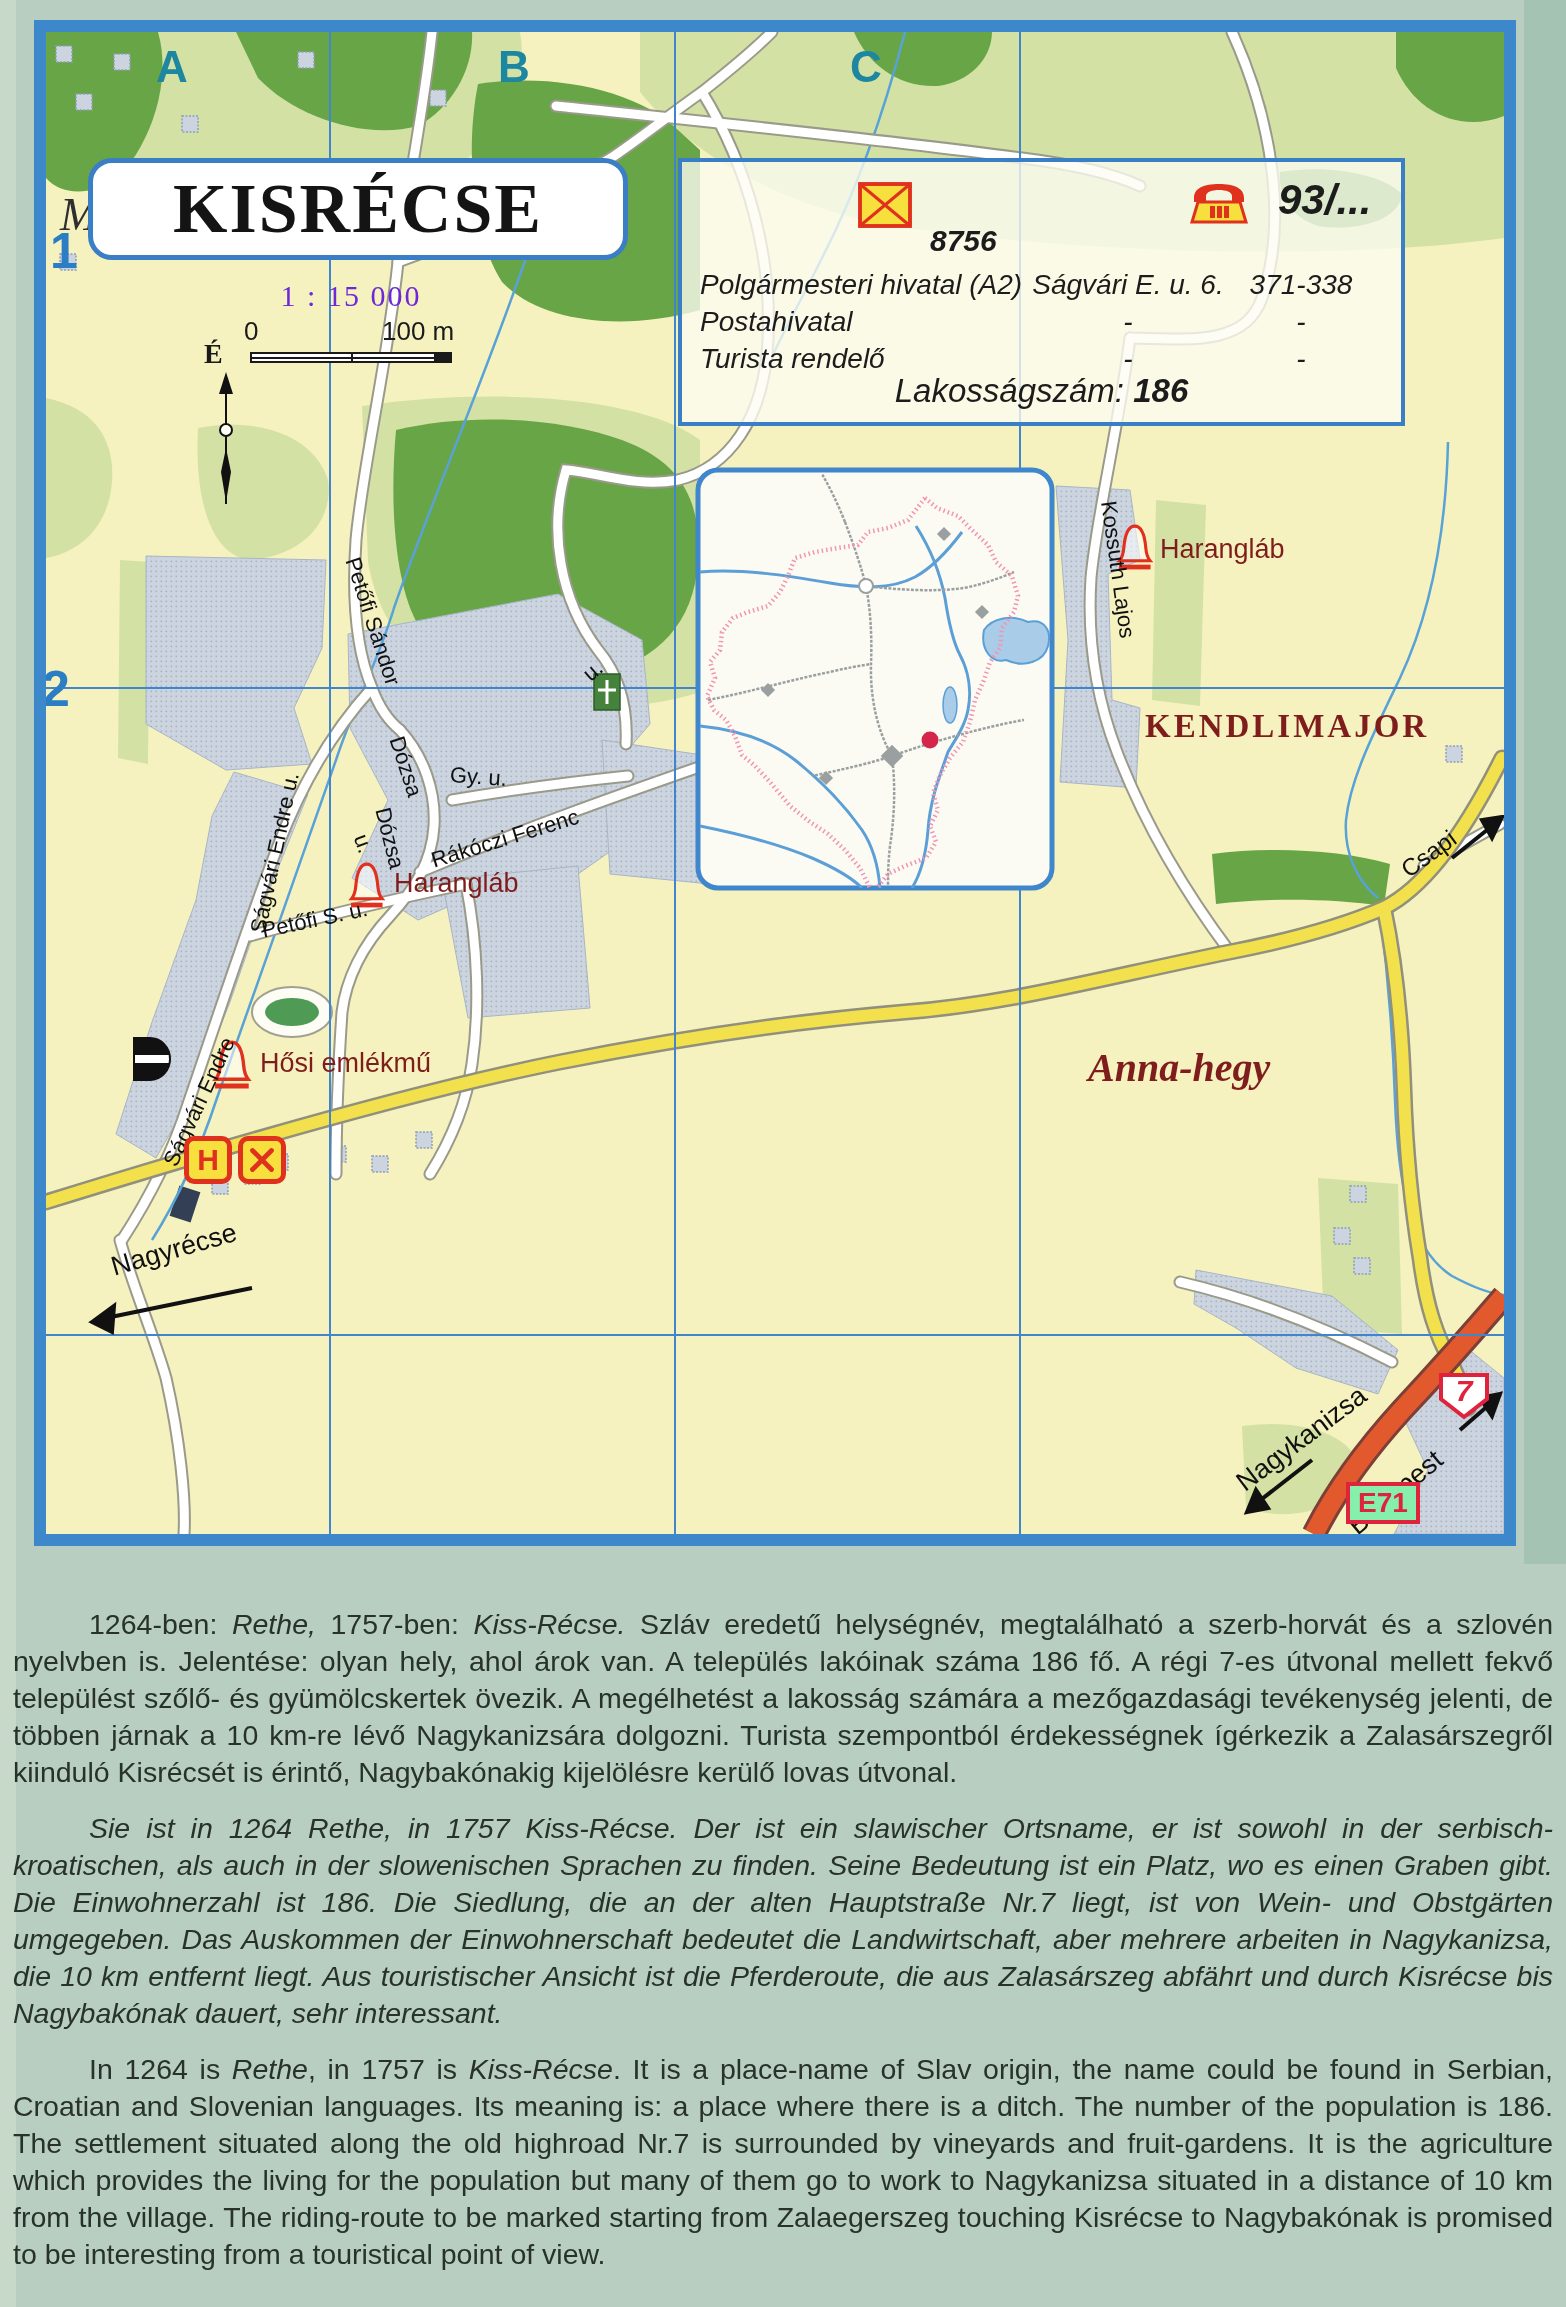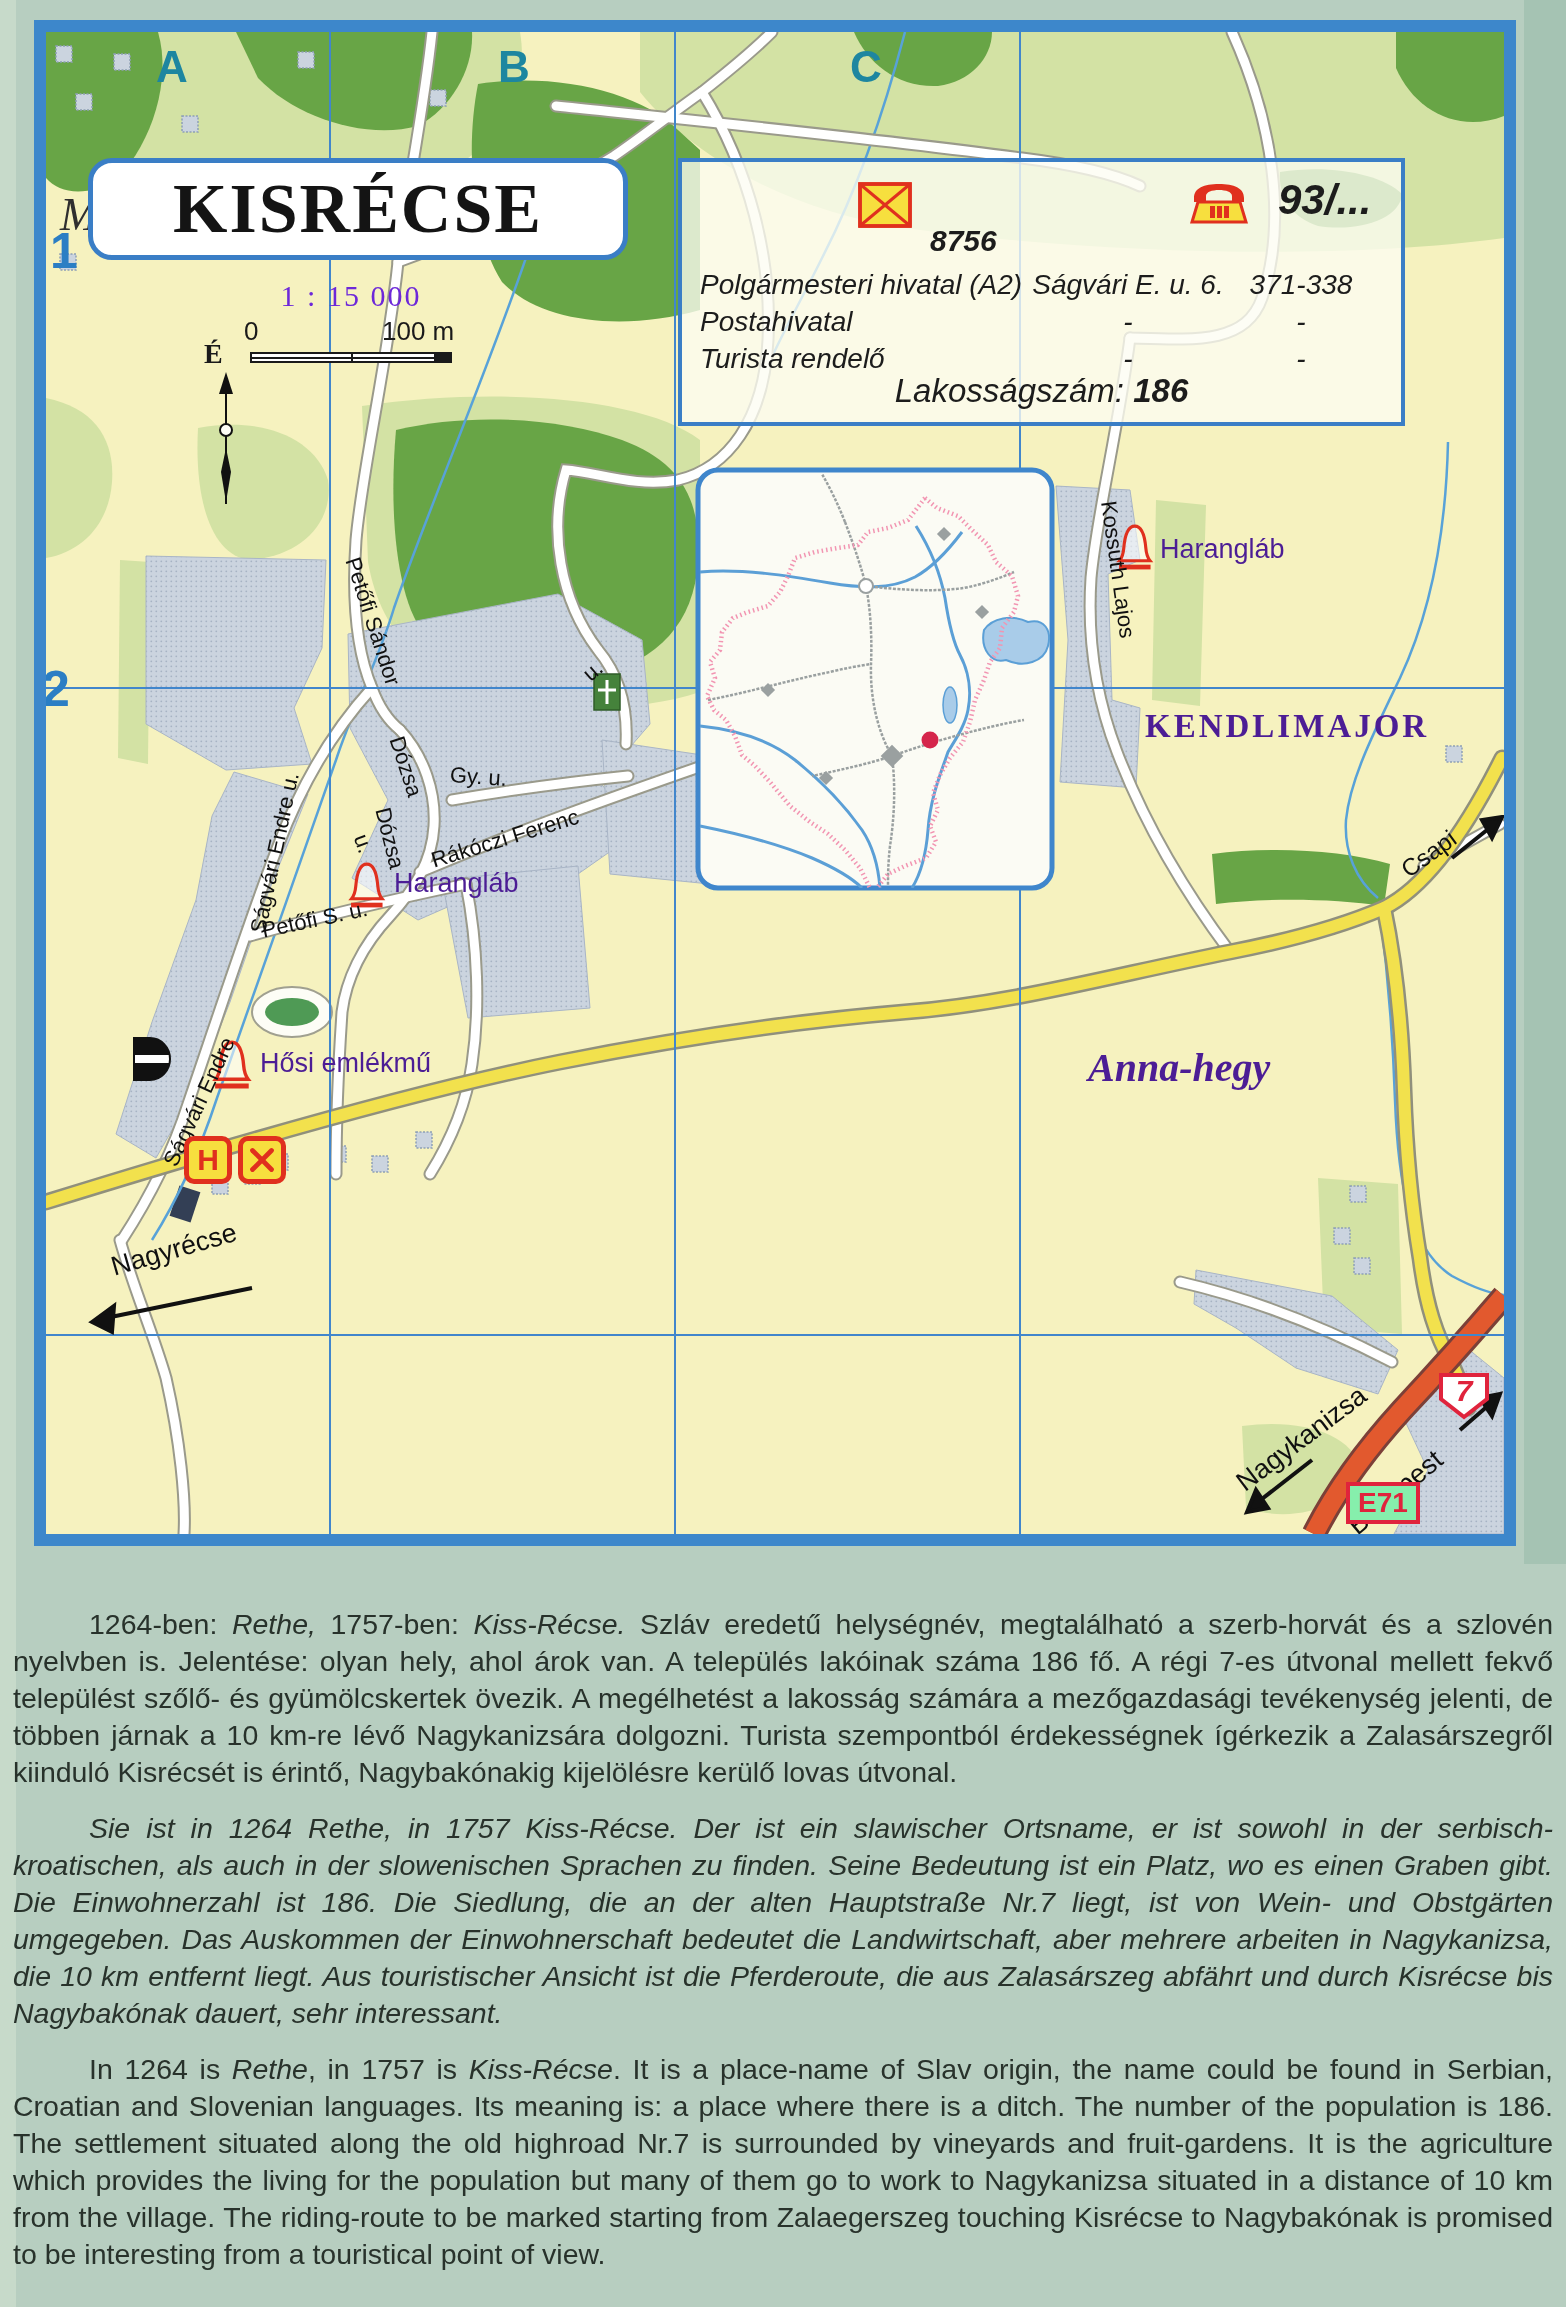--- a/index.html
+++ b/index.html
@@ -38,21 +38,21 @@
   .ib-postal{position:absolute;left:248px;top:14px;font-size:30px;font-weight:bold;margin-top:48px;}
   .ib-phoneicon{position:absolute;left:504px;top:18px;}
   .ib-phone{position:absolute;left:596px;top:14px;font-size:42px;font-weight:bold;}
   .irows{position:absolute;left:18px;top:104px;width:684px;}
   .irow{display:flex;height:37px;font-size:28px;align-items:center;}
   .iname{width:330px;}
   .iaddr{width:196px;text-align:center;}
   .iphone{width:150px;text-align:center;}
   .ipop{position:absolute;left:0;right:0;top:210px;text-align:center;font-size:33px;}
   .ipop b{font-weight:bold;}
-  .map-label{position:absolute;z-index:3;font-size:27px;color:#4c1d95;white-space:nowrap;}
+  .map-label{position:absolute;z-index:3;font-size:27px;color:#7f1d1d;white-space:nowrap;}
   .serifcaps{font-family:"Liberation Serif",serif;font-weight:bold;font-size:33px;letter-spacing:3px;}
   .annahegy{font-family:"Liberation Serif",serif;font-weight:bold;font-style:italic;font-size:40px;}
   .street{position:absolute;z-index:3;font-size:22px;color:#101010;white-space:nowrap;transform-origin:0 50%;}
   .dir{position:absolute;z-index:3;font-size:27px;color:#101010;white-space:nowrap;transform-origin:0 50%;}
   .tile{position:absolute;z-index:3;width:48px;height:48px;background:#f7df3e;border:5px solid #e0301e;
         border-radius:10px;box-sizing:border-box;display:flex;align-items:center;justify-content:center;}
   .tile.h{color:#e0301e;font-weight:bold;font-size:30px;}
   .shield7{position:absolute;left:1438px;top:1372px;width:52px;height:48px;z-index:3;}
   .shield7 span{position:absolute;left:0;top:2px;width:52px;text-align:center;color:#e0233c;
                 font-weight:bold;font-style:italic;font-size:30px;}

